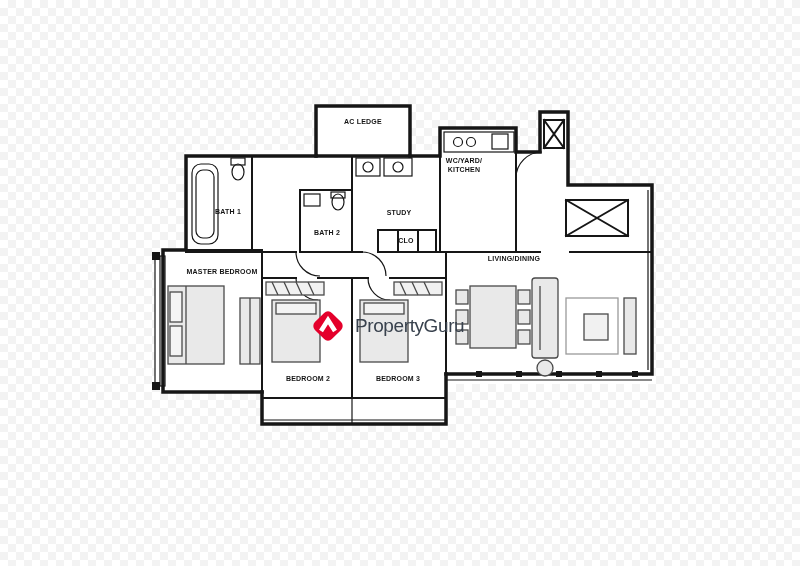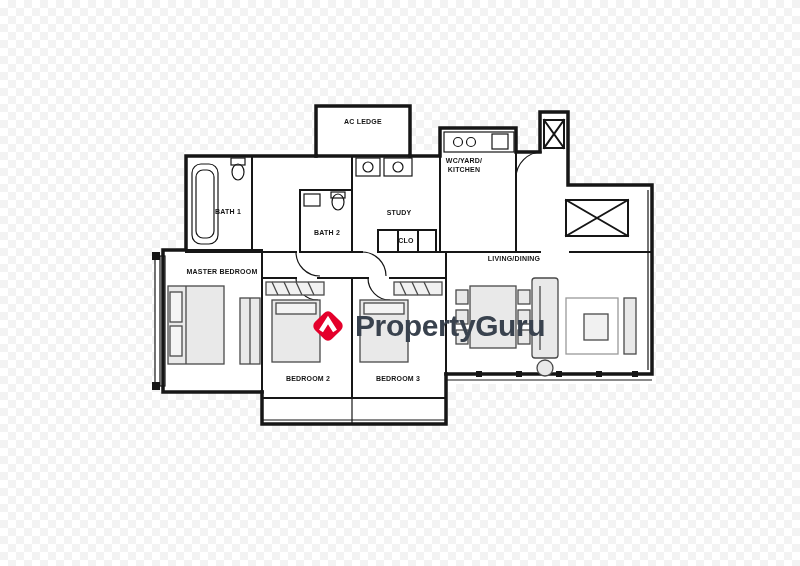--- a/index.html
+++ b/index.html
@@ -20,21 +20,21 @@
     font-size:7px; font-weight:bold; color:#141414;
     letter-spacing:.2px; text-align:center; line-height:1.25;
     white-space:nowrap; background:transparent;
   }
   .room-label.wrap { white-space:normal; width:48px; }
   .watermark {
     position:absolute; left:308px; top:306px;
     display:flex; align-items:center; gap:7px;
   }
   .wm-text {
-    font-size:30px; font-weight:700; color:#39424E; letter-spacing:-0.4px;
+    font-size:19px; font-weight:400; color:#39424E; letter-spacing:-0.4px;
   }
 </style>
 </head>
 <body>
 
 <div class="canvas">
 
   <svg class="plan" width="800" height="566" viewBox="0 0 800 566">
 
     <g fill="#ffffff" stroke="none">

